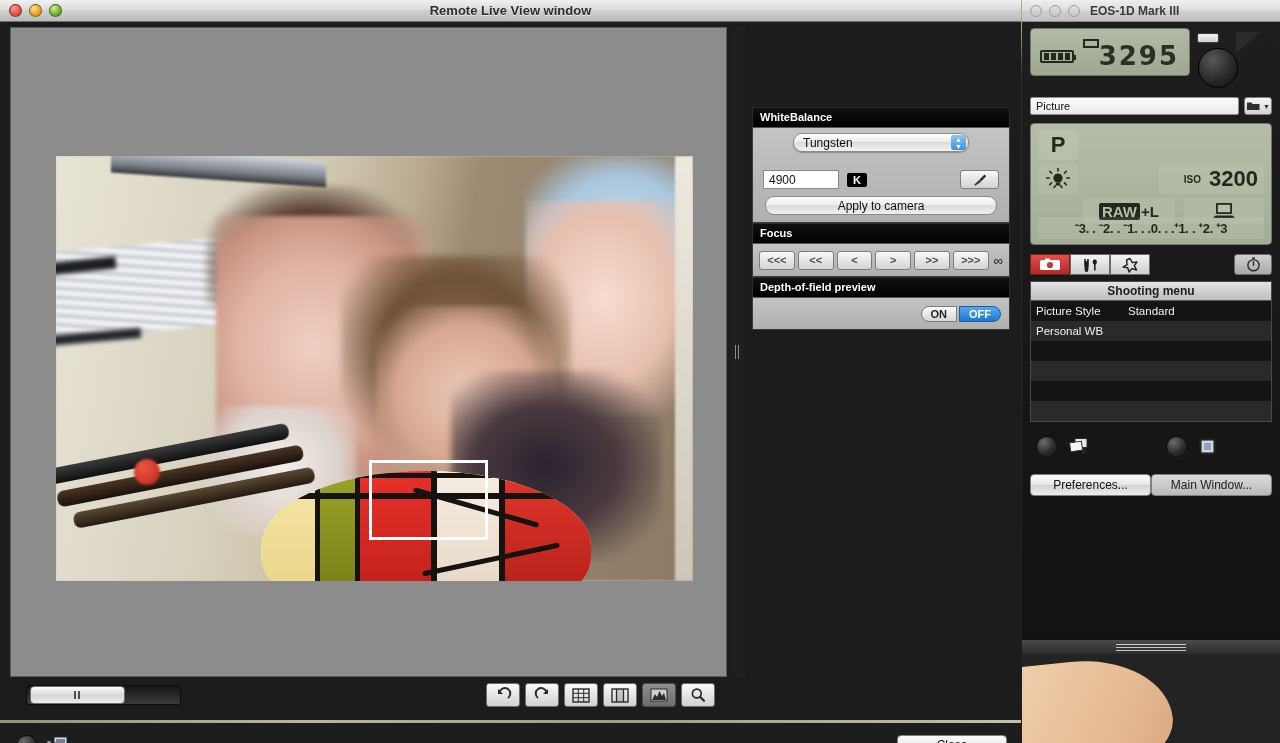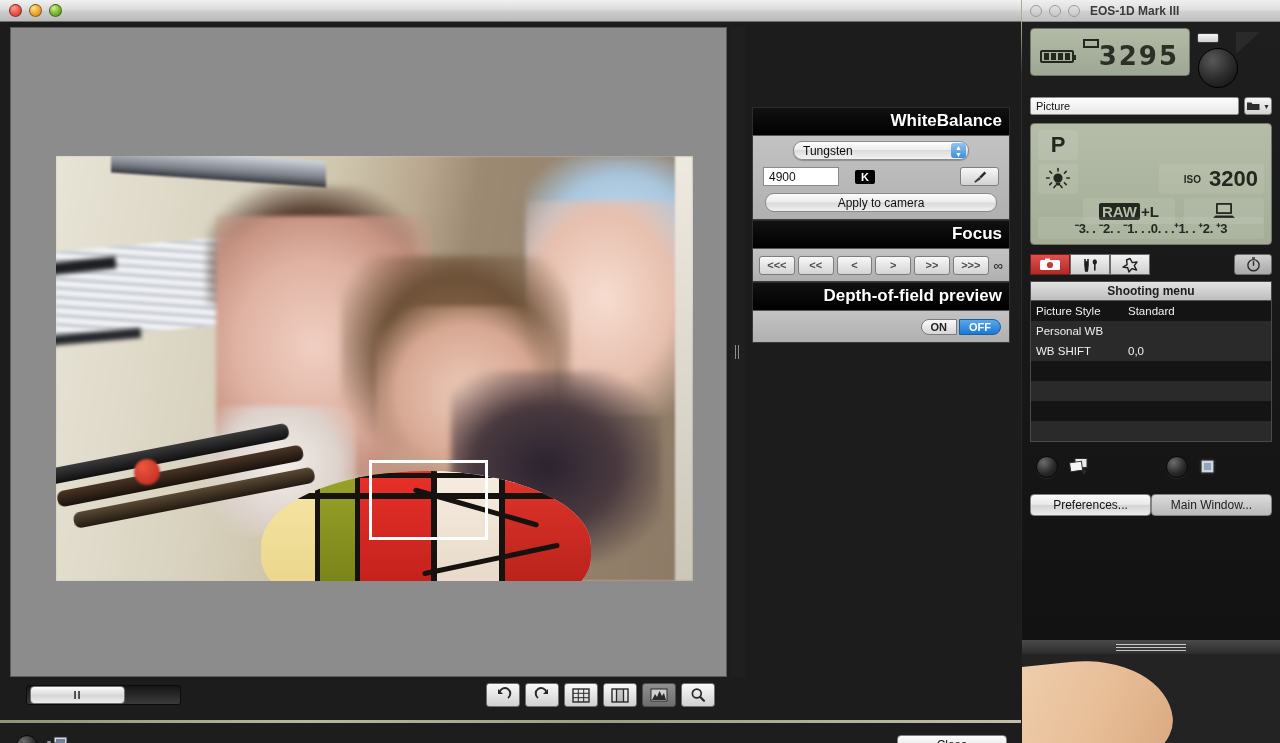--- a/index.html
+++ b/index.html
@@ -154,44 +154,43 @@
     background: #1f1f1f;
     display: flex; align-items: center; justify-content: center;
   }
   .split-grip { width: 6px; height: 14px;
     background: repeating-linear-gradient(90deg,#8d8d8d 0 1px, transparent 1px 3px); }
 
   
   .ctl-col { position: absolute; left: 752px; top: 85px; width: 258px; }
   .panel-head {
     background: linear-gradient(180deg,#111,#000);
-    color: #fff; font-size: 17px; font-weight: bold;
+    color: #fff; font-size: 11px; font-weight: bold;
     padding: 3px 7px 4px; border: 1px solid #2c2c2c; border-bottom: none;
     text-shadow: 0 1px 1px #000;
-    text-align: right;
   }
   .panel-body {
     background: linear-gradient(180deg,#c3c3c3,#b0b0b0);
     border: 1px solid #3a3a3a; border-top: 1px solid #555;
     padding: 5px 6px;
   }
   .aqua-select {
     position: relative; width: 176px; height: 19px; margin: 0 auto; display: block;
     background: linear-gradient(180deg,#fdfdfd 0%, #ededed 45%, #dcdcdc 50%, #f2f2f2 100%);
     border: 1px solid #8b8b8b; border-radius: 9px;
     font-size: 12px; color: #0b0b0b; line-height: 18px; padding-left: 9px;
     box-shadow: 0 1px 1px rgba(0,0,0,.25);
   }
   .aqua-stepper {
     position: absolute; right: 2px; top: 1px; width: 15px; height: 15px;
     background: linear-gradient(180deg,#8fc6f2,#3e8fd8);
     border-radius: 3px; color: #fff; font-size: 7px; line-height: 7px;
     display: flex; flex-direction: column; align-items: center; justify-content: center;
   }
-  .wb-row { display: flex; align-items: center; gap: 16px; margin-top: 7px; padding: 0 4px; }
+  .wb-row { display: flex; align-items: center; gap: 8px; margin-top: 18px; padding: 0 4px; }
   .k-input {
     width: 76px; height: 19px; background: #fff; border: 1px solid #8a8a8a;
     font-size: 12px; color: #111; line-height: 18px; padding-left: 5px;
   }
   .k-badge {
     background: #000; color: #fff; font-size: 11px; font-weight: bold;
     padding: 1px 6px; border-radius: 2px; letter-spacing: .5px;
   }
   .eyedrop-btn {
     margin-left: auto; width: 39px; height: 19px;
@@ -405,20 +404,21 @@
   </div>
 
   <div class="rlv-window">
 
     <div class="titlebar">
       <div class="lights">
         <div class="light red"></div>
         <div class="light yellow"></div>
         <div class="light green"></div>
       </div>
+      <div class="title-text">Remote Live View window</div>
     </div>
 
     <div class="rlv-body">
 
       <div class="stage">
         <div class="photo">
           <div class="p-wall"></div>
           <div class="p-shelf"></div>
           <div class="p-papers"></div>
           <div class="p-dark1"></div>
@@ -682,24 +682,20 @@
       <div class="menu-box">
         <div class="menu-title">Shooting menu</div>
         <div class="menu-row dark">
           <span class="menu-key">Picture Style</span>
           <span>Standard</span>
         </div>
         <div class="menu-row alt">
           <span class="menu-key">Personal WB</span>
           <span></span>
         </div>
-        <div class="menu-row alt">
-          <span class="menu-key">WB SHIFT</span>
-          <span>0,0</span>
-        </div>
         <div class="menu-row dark menu-empty"></div>
         <div class="menu-row alt menu-empty"></div>
         <div class="menu-row dark menu-empty"></div>
         <div class="menu-row alt menu-empty"></div>
       </div>
 
       <div class="dev-row">
         <div class="round-btn"></div>
         <div class="dev-icon">
           <svg width="22" height="20" viewBox="0 0 22 20">

